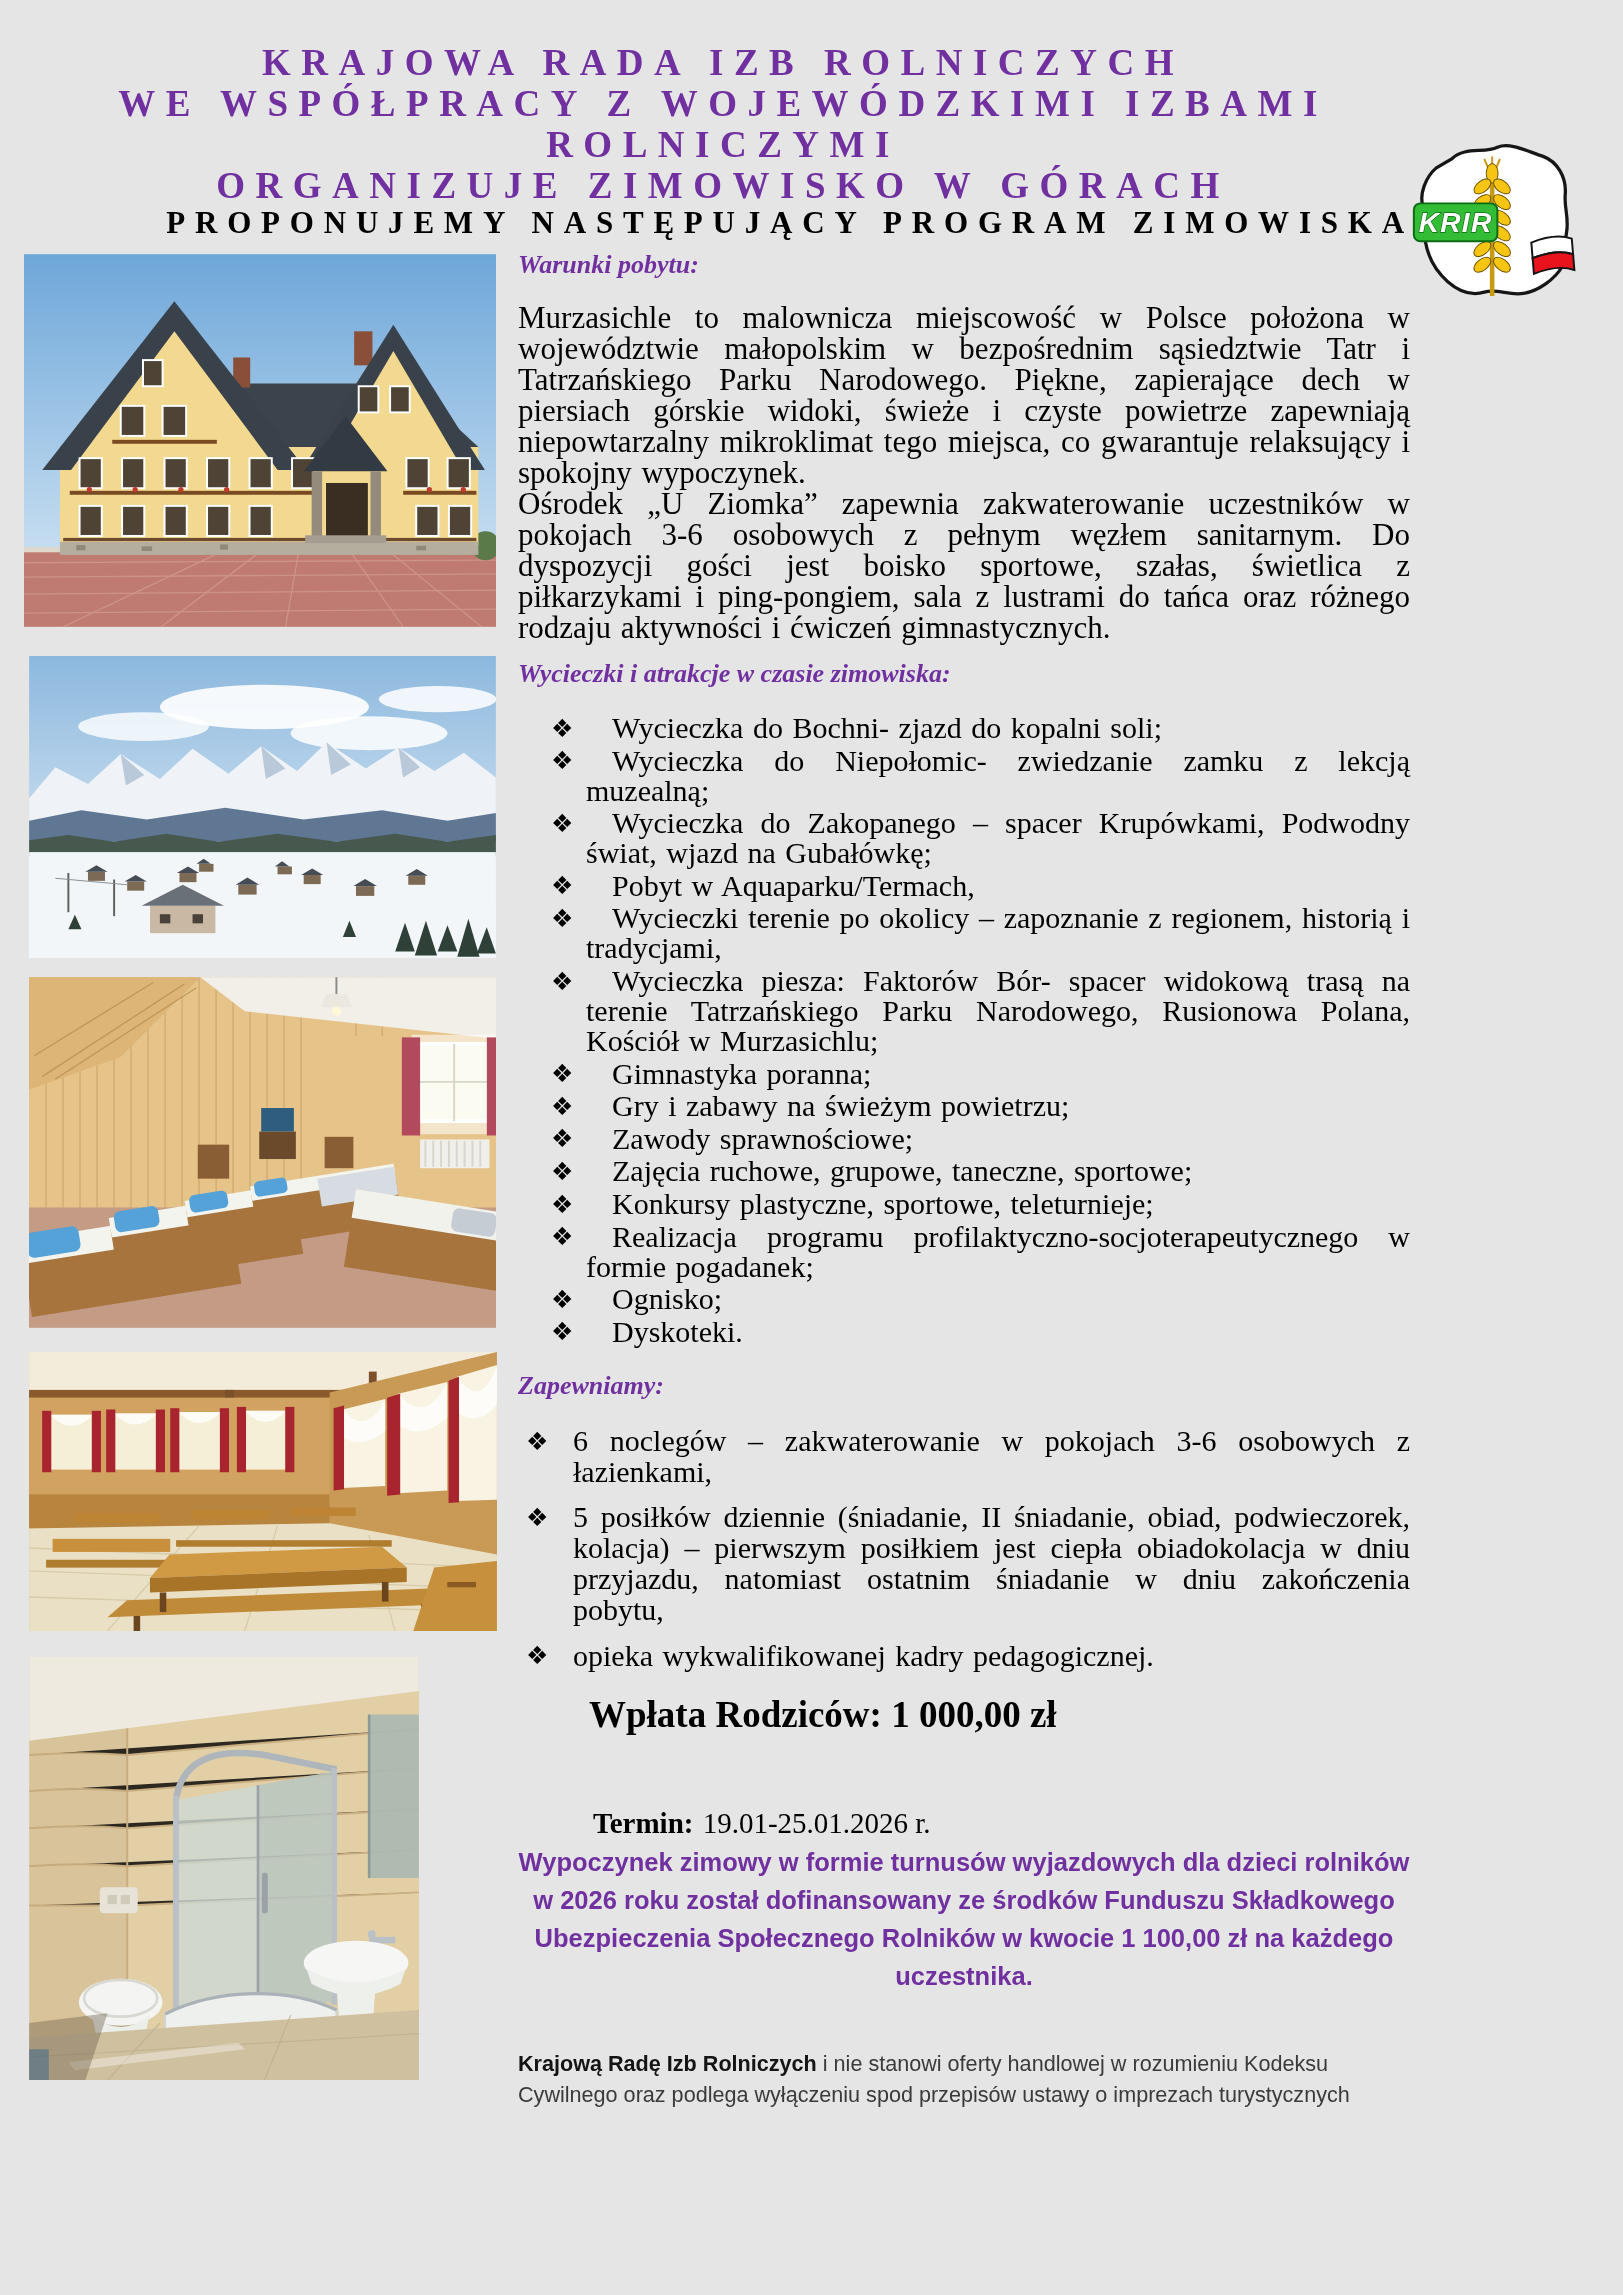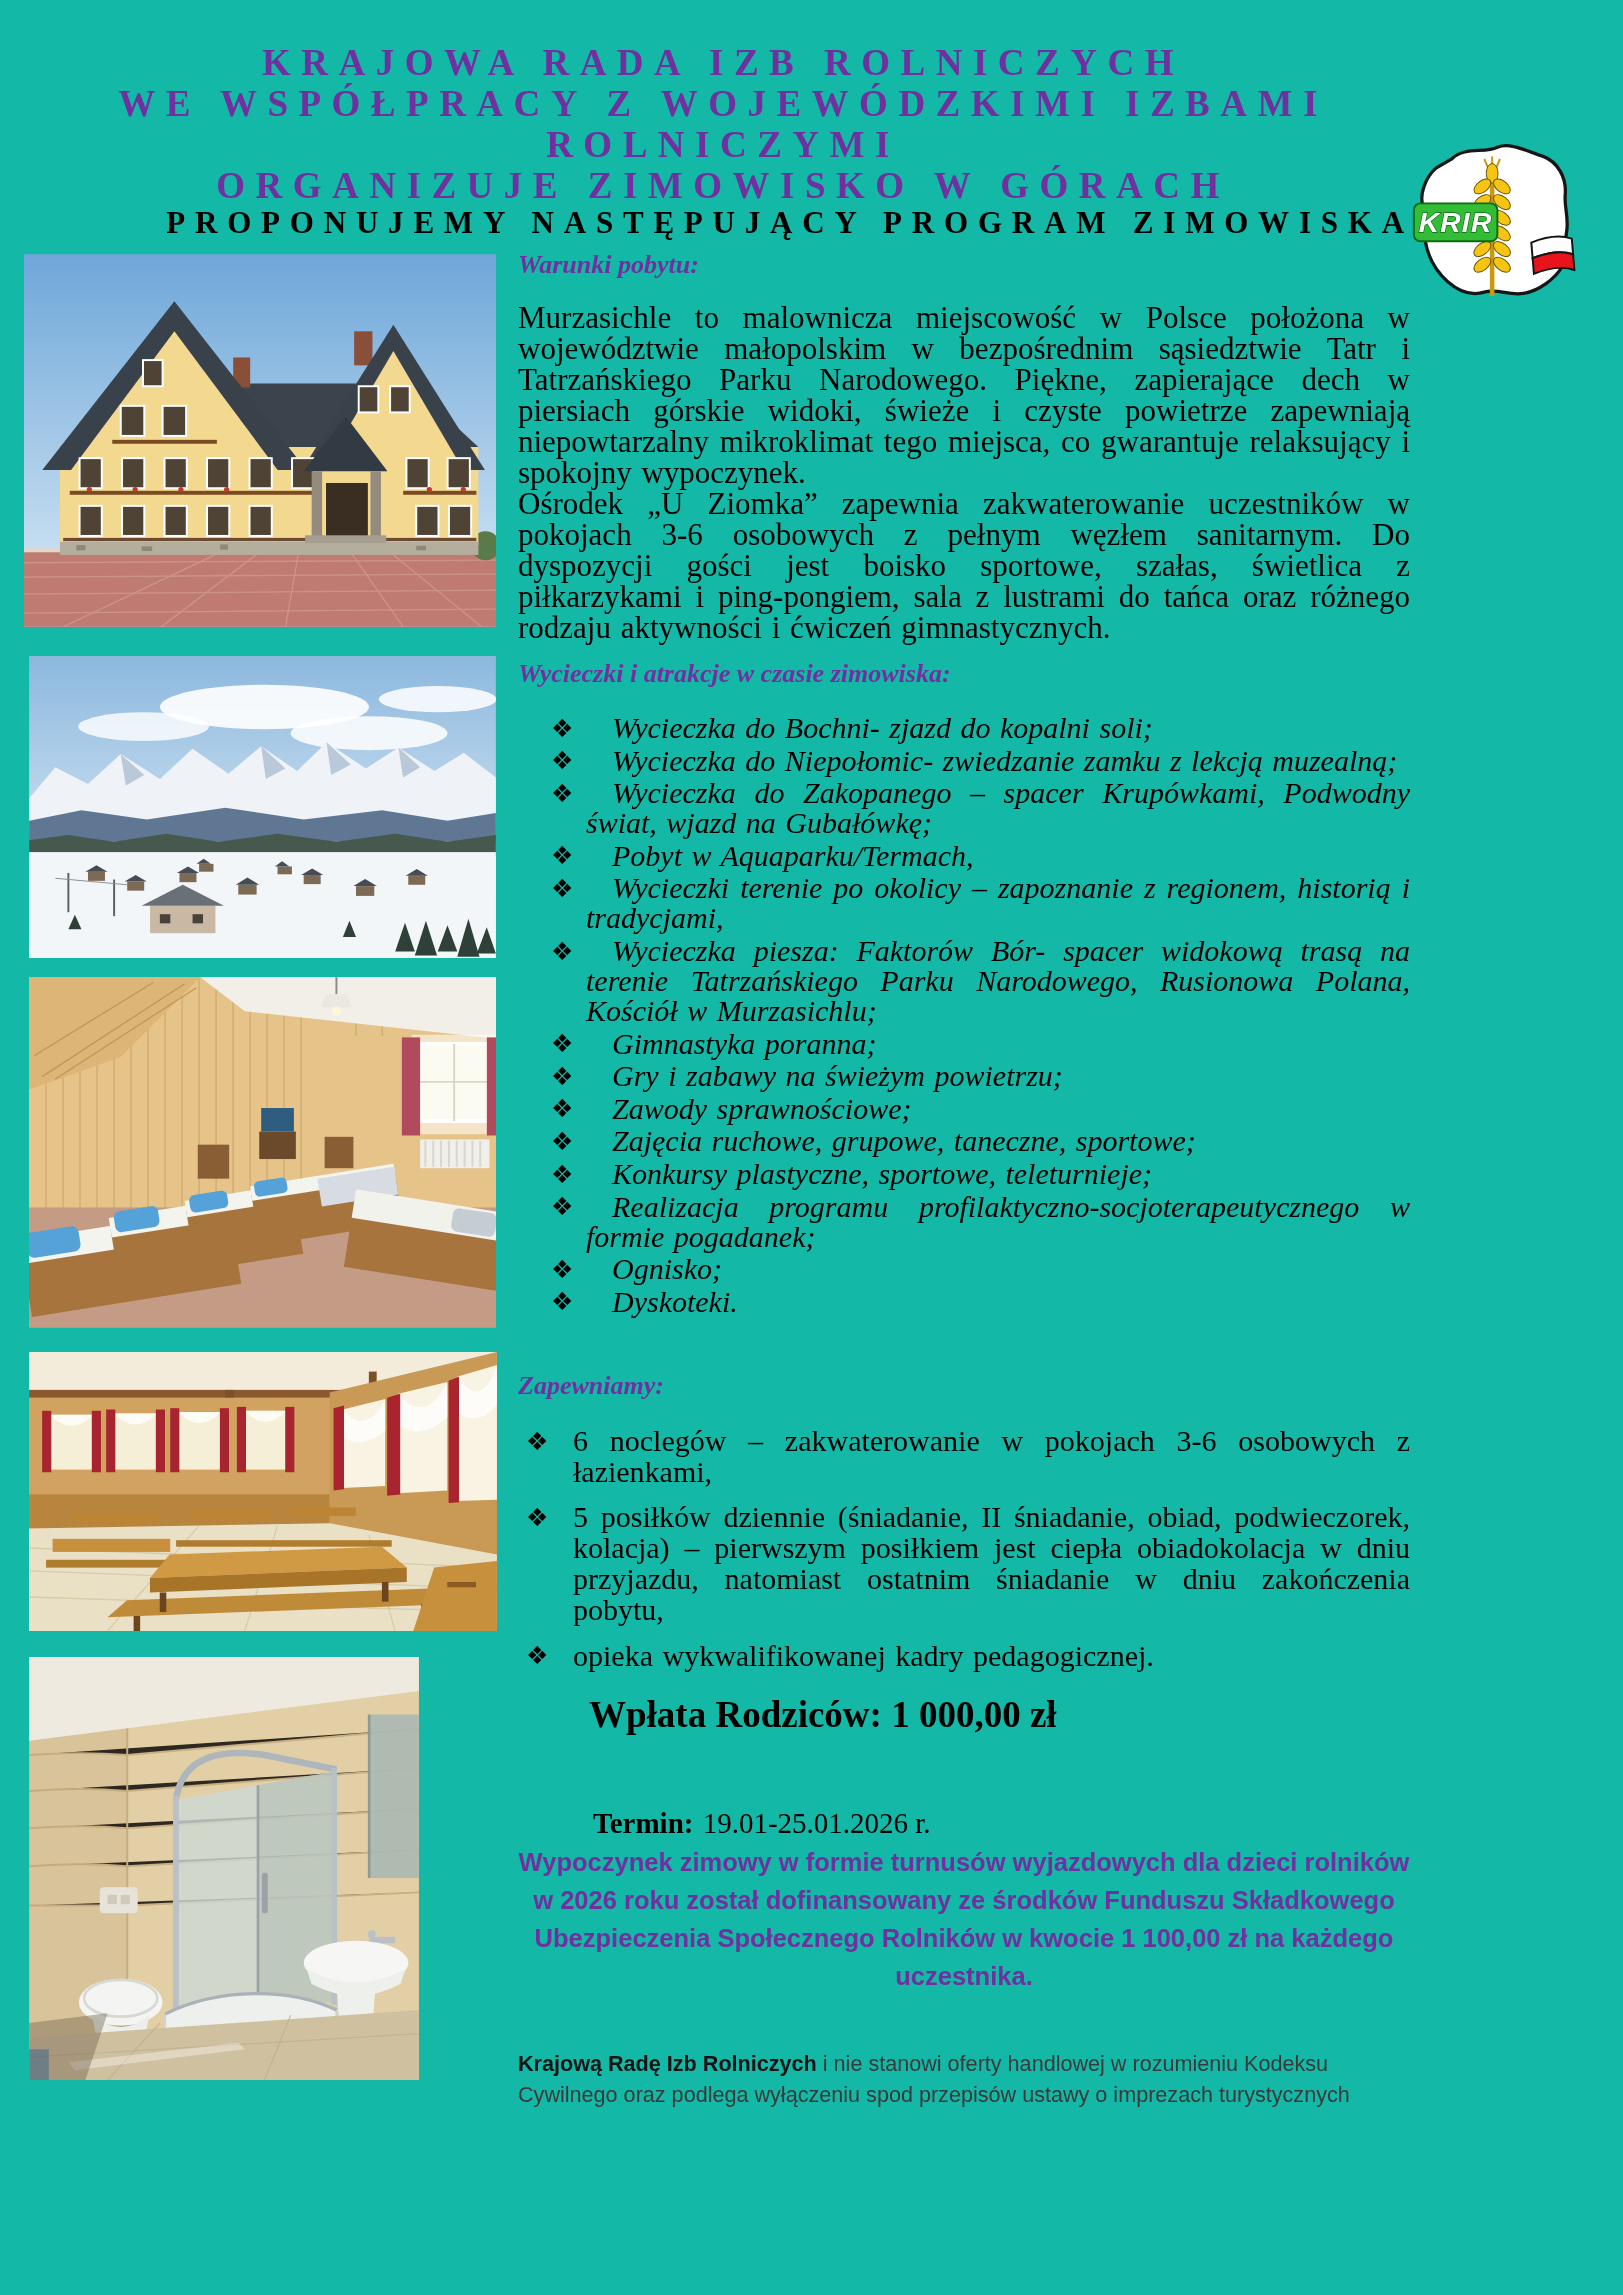--- a/index.html
+++ b/index.html
@@ -1,16 +1,16 @@
 <!DOCTYPE html>
 <html style="font-size:10.5px"><head>
 <meta charset="utf-8">
 <style>
   html,body{margin:0;padding:0;background:#888;}
-  #page{position:relative;width:1623px;height:2295px;background:#14b8a6;overflow:hidden;
+  #page{position:relative;width:1623px;height:2295px;background:#e5e5e5;overflow:hidden;
         font-family:"Liberation Serif",serif;color:#000;}
   .abs{position:absolute;}
 
   
   #header-block{left:0;top:42px;width:1446px;text-align:center;}
   .header-line{font-weight:bold;font-size:37px;line-height:41px;letter-spacing:10.5px;color:#7030A0;}
   #subtitle{left:0;top:205px;width:1623px;text-align:center;font-weight:bold;font-size:31px;
             letter-spacing:9.8px;color:#000;}
 
   
@@ -24,21 +24,21 @@
   #h-zapewniamy{left:518px;top:1371px;}
 
   #warunki-paras{left:518px;top:302px;width:892px;font-size:31px;line-height:31px;
                  text-align:justify;word-spacing:2px;}
   #warunki-paras p{margin:0;}
   #warunki-paras b{font-weight:normal;margin-top:48px;}
 
   #attr-list{left:518px;top:713px;width:892px;}
   .attr-item{position:relative;padding-left:68px;margin-bottom:2.6px;font-size:30px;
              line-height:30px;text-align:justify;word-spacing:2px;}
-  .attr-item .attr-text{text-indent:26px;font-style:italic;}
+  .attr-item .attr-text{text-indent:26px;}
   .zap-item{position:relative;padding-left:55px;margin-bottom:14.4px;font-size:30px;
             line-height:31px;text-align:justify;word-spacing:2px;}
   #zap-list{left:518px;top:1425px;width:892px;}
   .bullet{position:absolute;top:0.7px;font-family:"DejaVu Sans",sans-serif;font-size:25px;color:#000;}
   .attr-item .bullet{left:33px;}
   .zap-item .bullet{left:7.9px;}
 
   #wplata{left:589px;top:1693px;font-size:37px;font-weight:bold;}
   #termin{left:593px;top:1807px;font-size:29px;}
   #termin b{font-weight:bold;}

